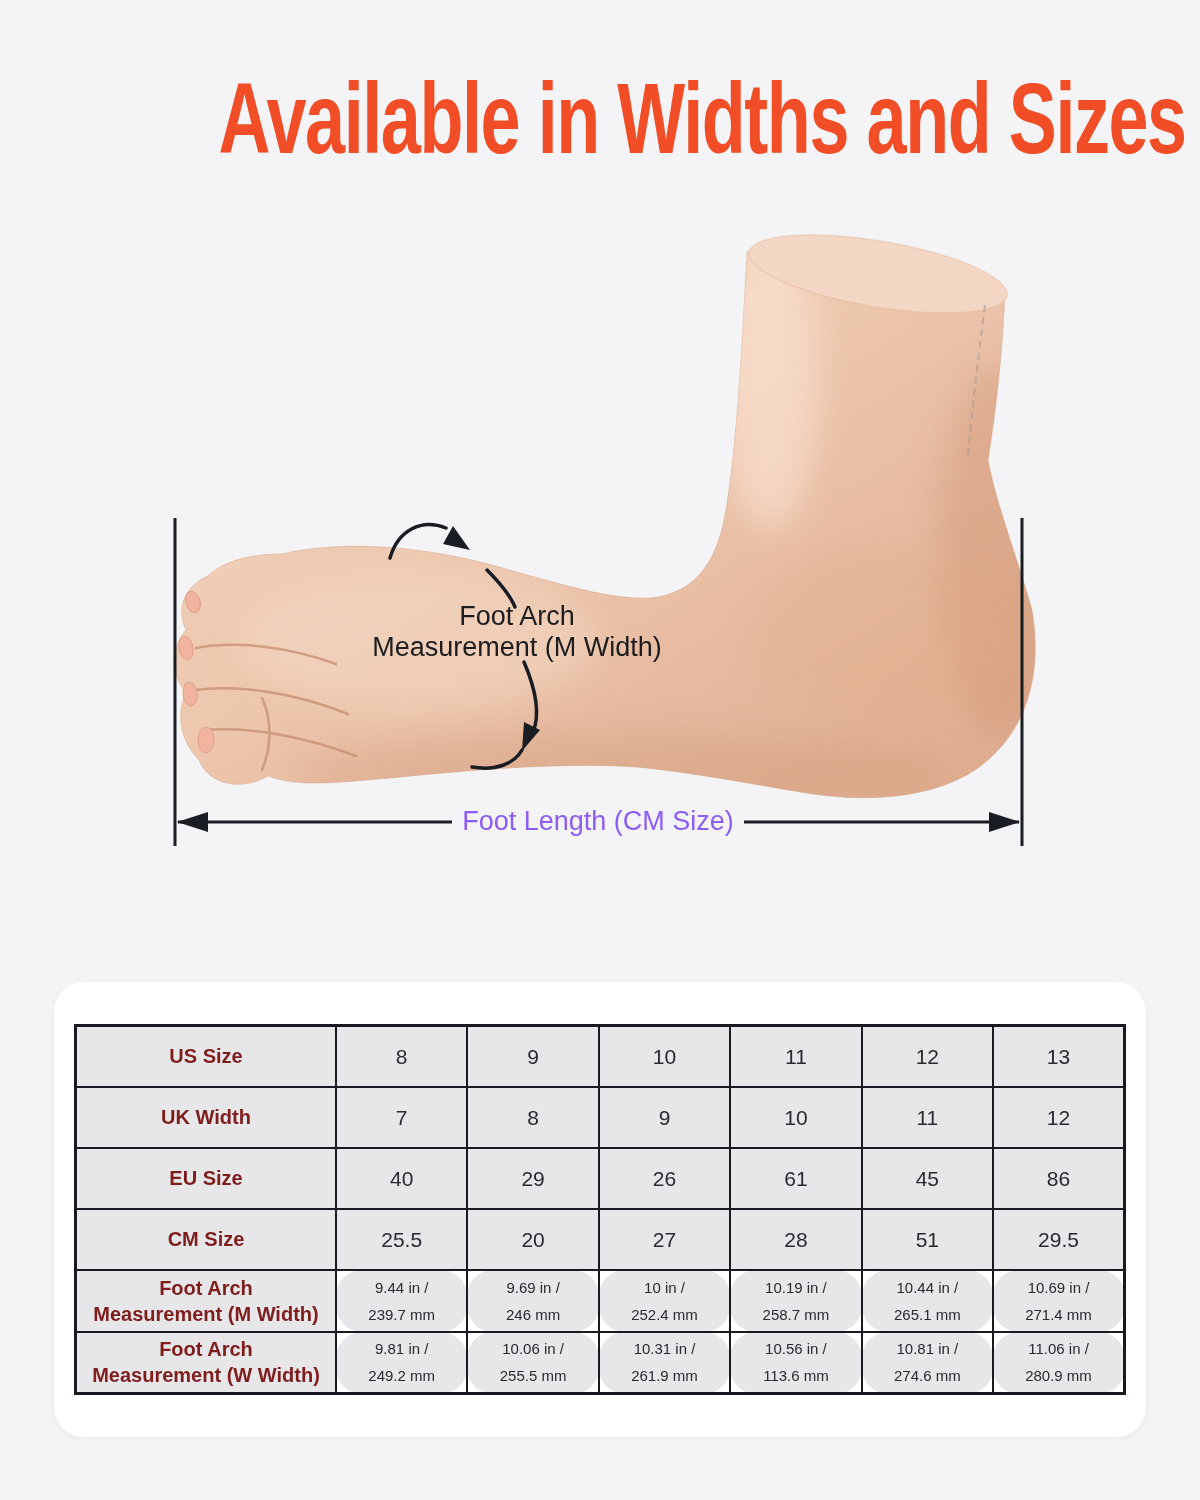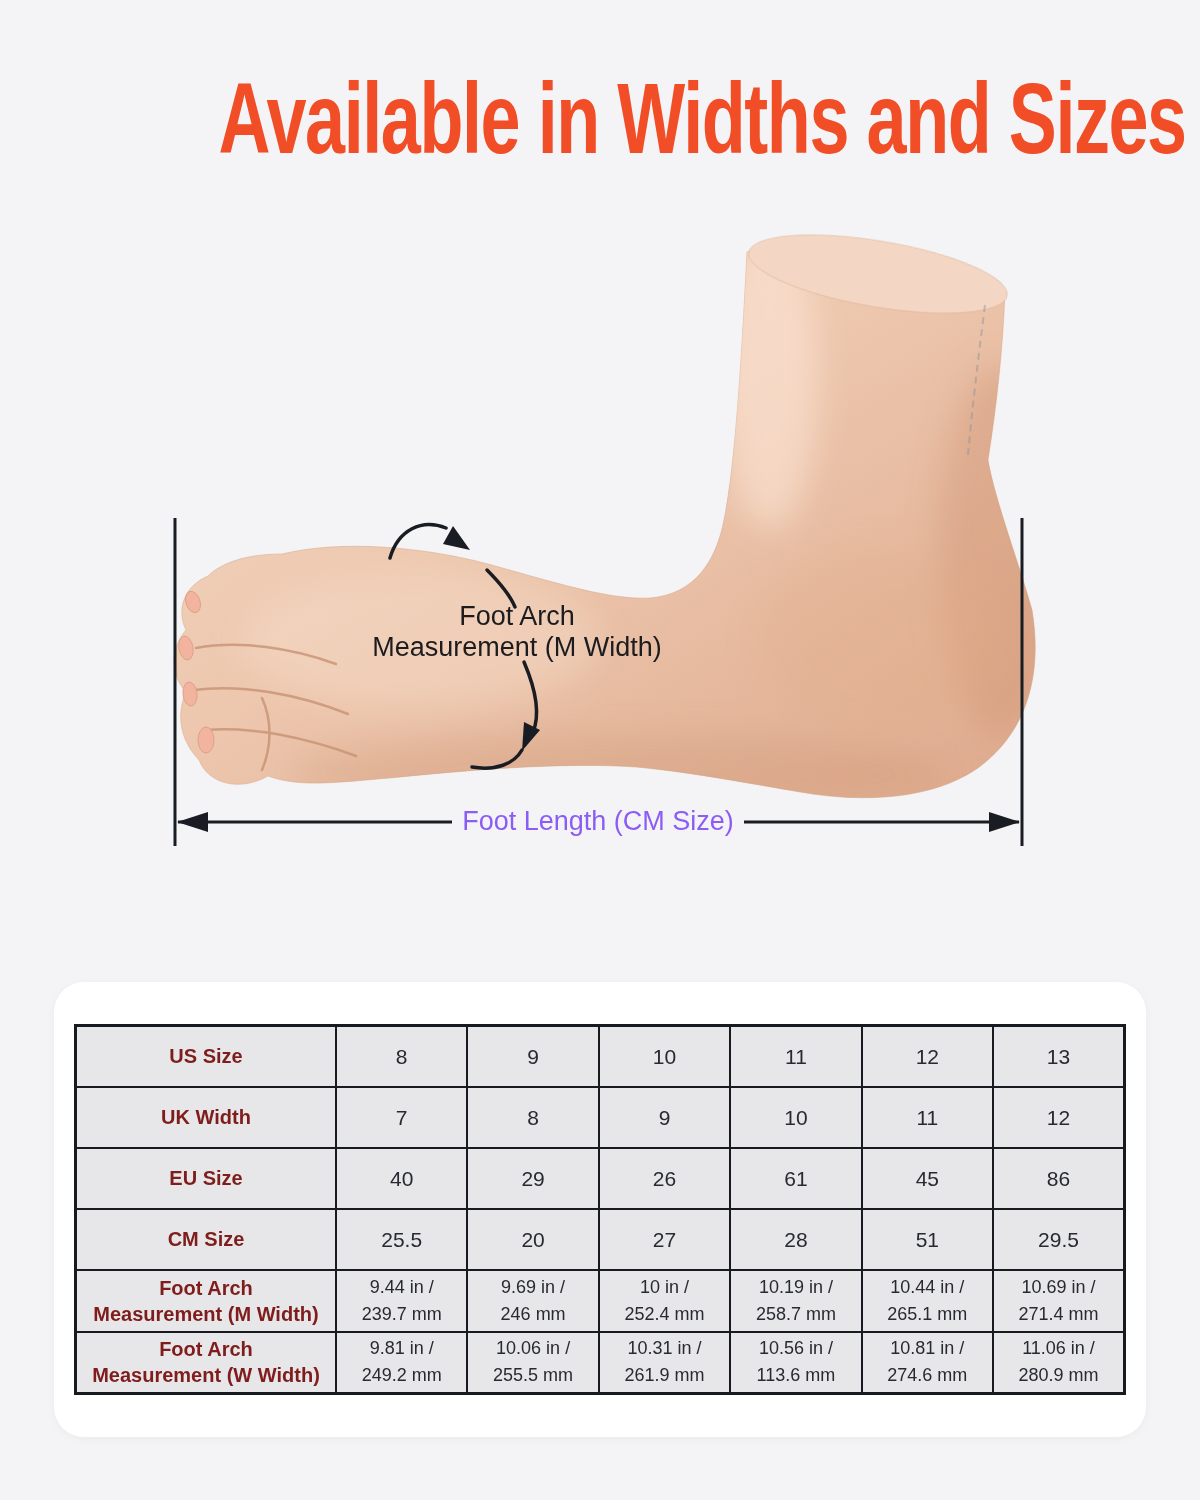--- a/index.html
+++ b/index.html
@@ -39,21 +39,21 @@
   }
   .size-table th,.size-table td{
     border:2px solid #171a20;background:#e7e7e9;
     text-align:center;vertical-align:middle;
     white-space:pre-line;padding:0 6px;
   }
   .size-table th{width:246px;font-size:20px;font-weight:bold;line-height:26px;color:#7f1d1d;}
   .size-table td{font-size:21px;font-weight:normal;line-height:27px;color:#272a30;}
   .size-table tr{height:61px;}
   .size-table tr.row-measure{height:62px;}
-  .size-table tr.row-measure td{font-size:18px;}
+  .size-table tr.row-measure td{font-size:15px;border-radius:26px;}
 </style>
 </head>
 <body>
 
 <h1 class="title"><span class="title-inner">Available in Widths and Sizes 8-13</span></h1>
 
 <svg class="foot-svg" viewBox="0 0 1200 700" xmlns="http://www.w3.org/2000/svg">
   <defs>
     <linearGradient id="skin" x1="0" y1="0" x2="1" y2="1">
       <stop offset="0" stop-color="#f5dac7"></stop>

